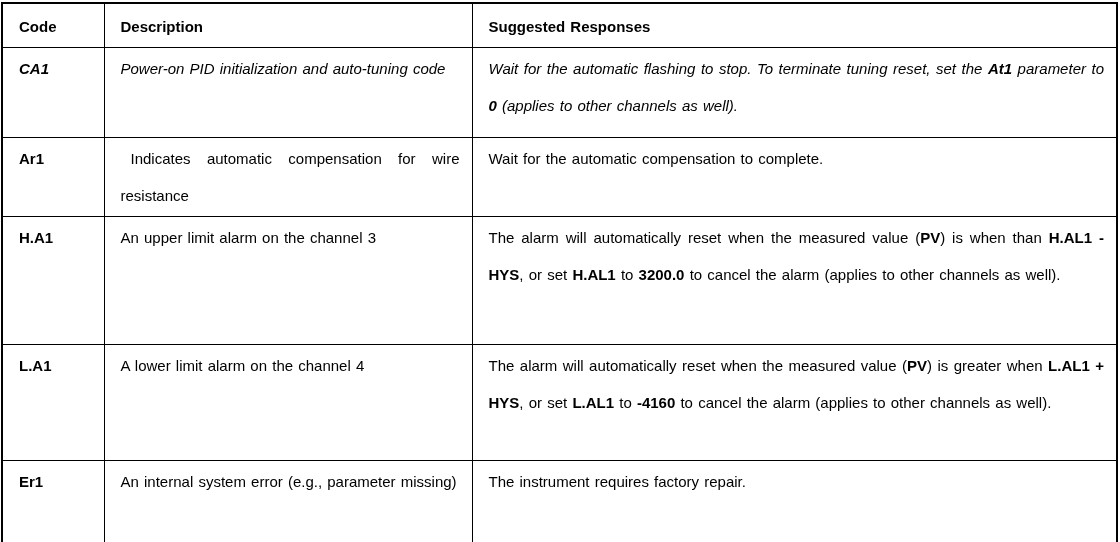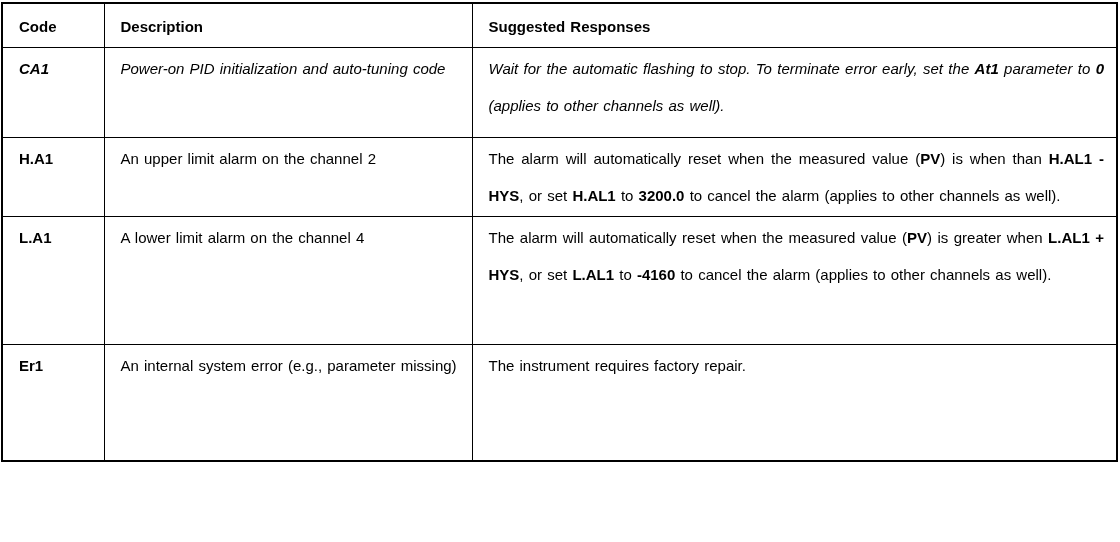--- a/index.html
+++ b/index.html
@@ -71,25 +71,30 @@
       <tr>
         <th>Code</th>
         <th>Description</th>
         <th>Suggested Responses</th>
       </tr>
     </thead>
     <tbody id="table-body">
         <tr>
           <td class="code-cell">CA1</td>
           <td class="description-cell"><span>Power-on PID initialization and auto-tuning code</span></td>
-          <td class="response-cell"><span>Wait for the automatic flashing to stop. To terminate error early, set the </span><span class="b">At1</span><span> parameter to </span><span class="b">0</span><span> (applies to other channels as well).</span></td>
+          <td class="response-cell"><span>Wait for the automatic flashing to stop. To terminate tuning reset, set the </span><span class="b">At1</span><span> parameter to </span><span class="b">0</span><span> (applies to other channels as well).</span></td>
+        </tr>
+        <tr>
+          <td class="code-cell">Ar1</td>
+          <td class="description-cell indent-first"><span>Indicates automatic compensation for wire resistance</span></td>
+          <td class="response-cell"><span>Wait for the automatic compensation to complete.</span></td>
         </tr>
         <tr>
           <td class="code-cell">H.A1</td>
-          <td class="description-cell"><span>An upper limit alarm on the channel 2</span></td>
+          <td class="description-cell"><span>An upper limit alarm on the channel 3</span></td>
           <td class="response-cell"><span>The alarm will automatically reset when the measured value (</span><span class="b">PV</span><span>) is when than </span><span class="b">H.AL1 - HYS</span><span>, or set </span><span class="b">H.AL1</span><span> to </span><span class="b">3200.0</span><span> to cancel the alarm (applies to other channels as well).</span></td>
         </tr>
         <tr>
           <td class="code-cell">L.A1</td>
           <td class="description-cell"><span>A lower limit alarm on the channel 4</span></td>
           <td class="response-cell"><span>The alarm will automatically reset when the measured value (</span><span class="b">PV</span><span>) is greater when </span><span class="b">L.AL1 + HYS</span><span>, or set </span><span class="b">L.AL1</span><span> to </span><span class="b">-4160</span><span> to cancel the alarm (applies to other channels as well).</span></td>
         </tr>
         <tr>
           <td class="code-cell">Er1</td>
           <td class="description-cell"><span>An internal system error (e.g., parameter missing)</span></td>

